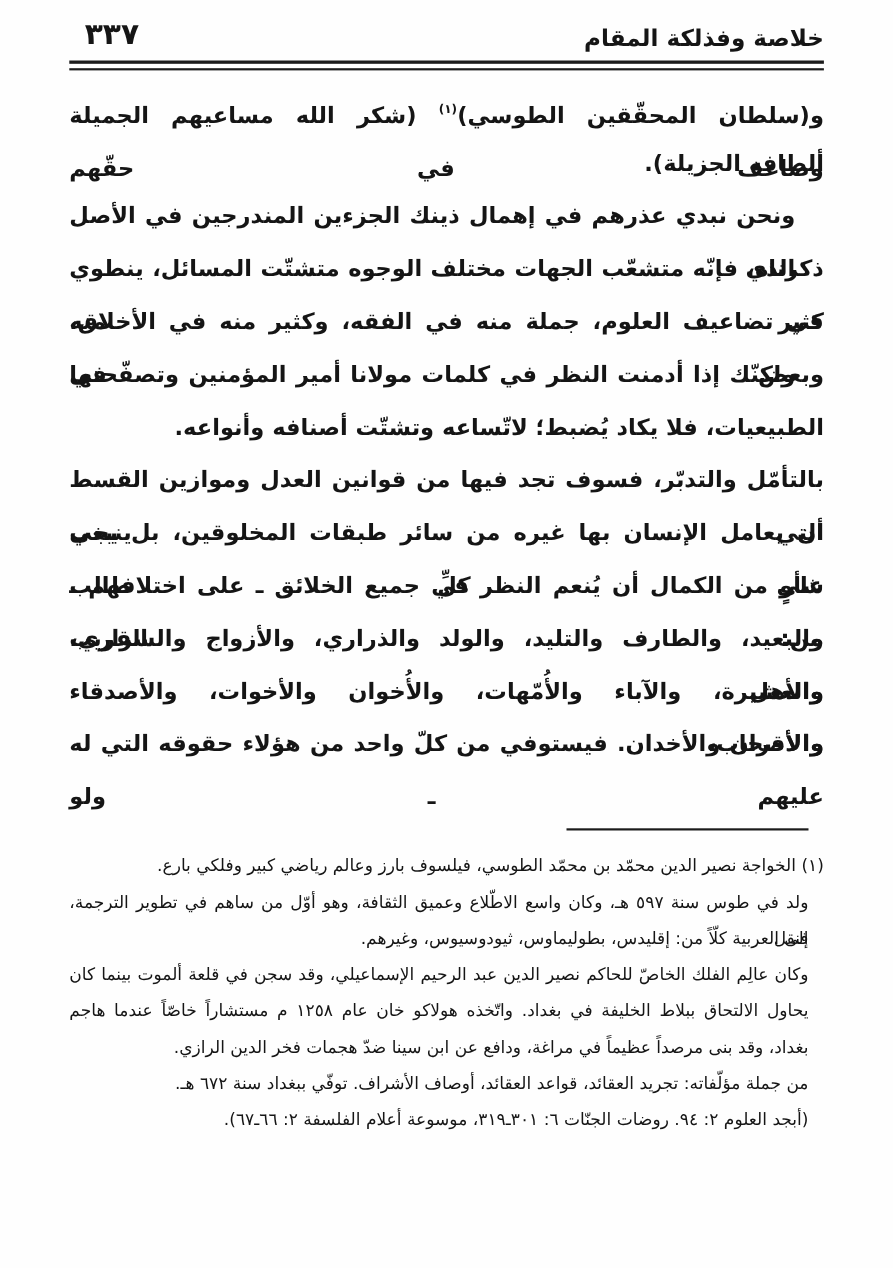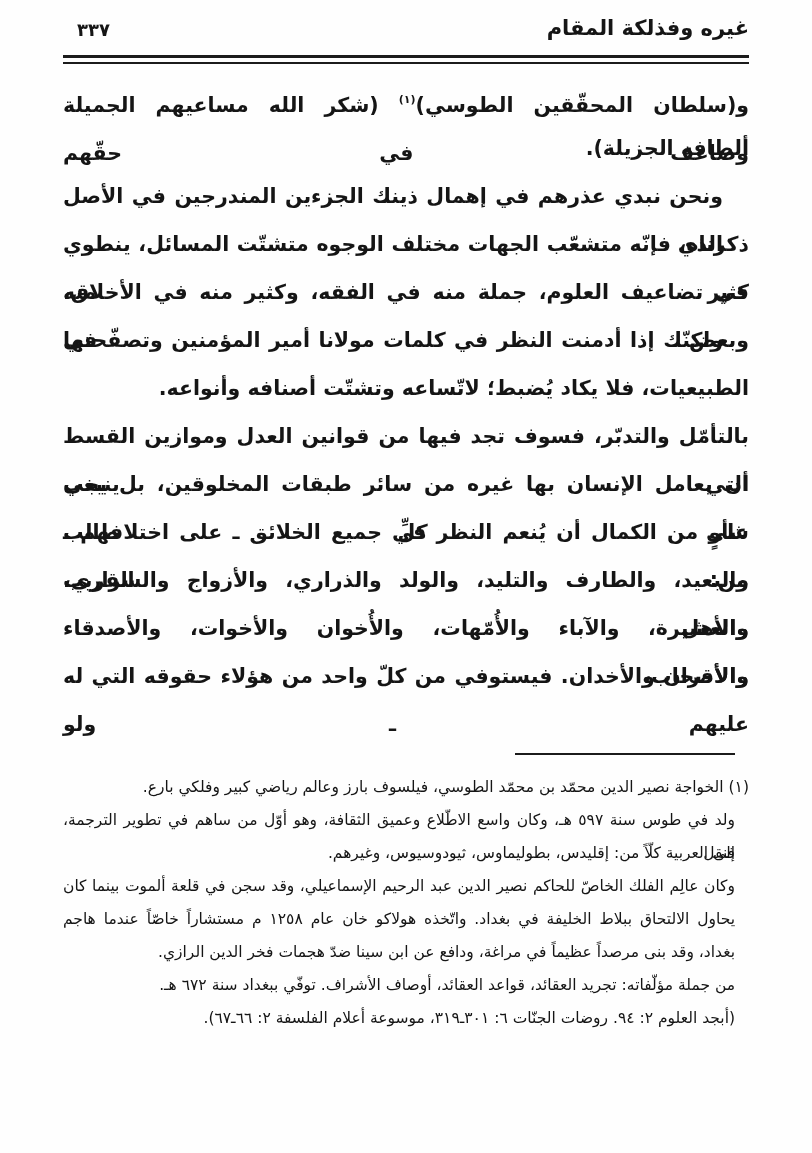--- a/index.html
+++ b/index.html
@@ -23,21 +23,21 @@
     display:flex;
     justify-content:space-between;
     align-items:flex-end;
   }
   .header-title {
     font-size:21px;
     font-weight:bold;
     letter-spacing:0.2px;
   }
   .page-number {
-    font-size:18px;
+    font-size:27px;
     font-weight:bold;
     direction:ltr;
     padding-left:14px;
   }
   .header-rule {
     position:absolute;
     top:55px; right:63px; left:63px;
     height:4px;
     border-top:3px solid #1b1b1b;
     border-bottom:2px solid #1b1b1b;
@@ -91,21 +91,21 @@
     text-align:justify;
     text-align-last:justify;
   }
 </style>
 </head>
 <body>
 
 <div class="page">
 
   <div class="header">
-    <div class="header-title">غيره وفذلكة المقام</div>
+    <div class="header-title">خلاصة وفذلكة المقام</div>
     <div class="page-number">٣٣٧</div>
   </div>
   <div class="header-rule"></div>
 
   <div class="body-text">
     <div class="bline just"><span>و(سلطان المحقّقين الطوسي)</span><sup class="fref">(١)</sup><span> (شكر الله مساعيهم الجميلة وضاعف في حقّهم</span></div>
     <div class="bline">ألطافه الجزيلة).</div>
     <div class="bline just indent">ونحن نبدي عذرهم في إهمال ذينك الجزءين المندرجين في الأصل الذي</div>
     <div class="bline just">ذكرناه، فإنّه متشعّب الجهات مختلف الوجوه متشتّت المسائل، ينطوي كثير منه</div>
     <div class="bline just">في تضاعيف العلوم، جملة منه في الفقه، وكثير منه في الأخلاق، وبعض في</div>

